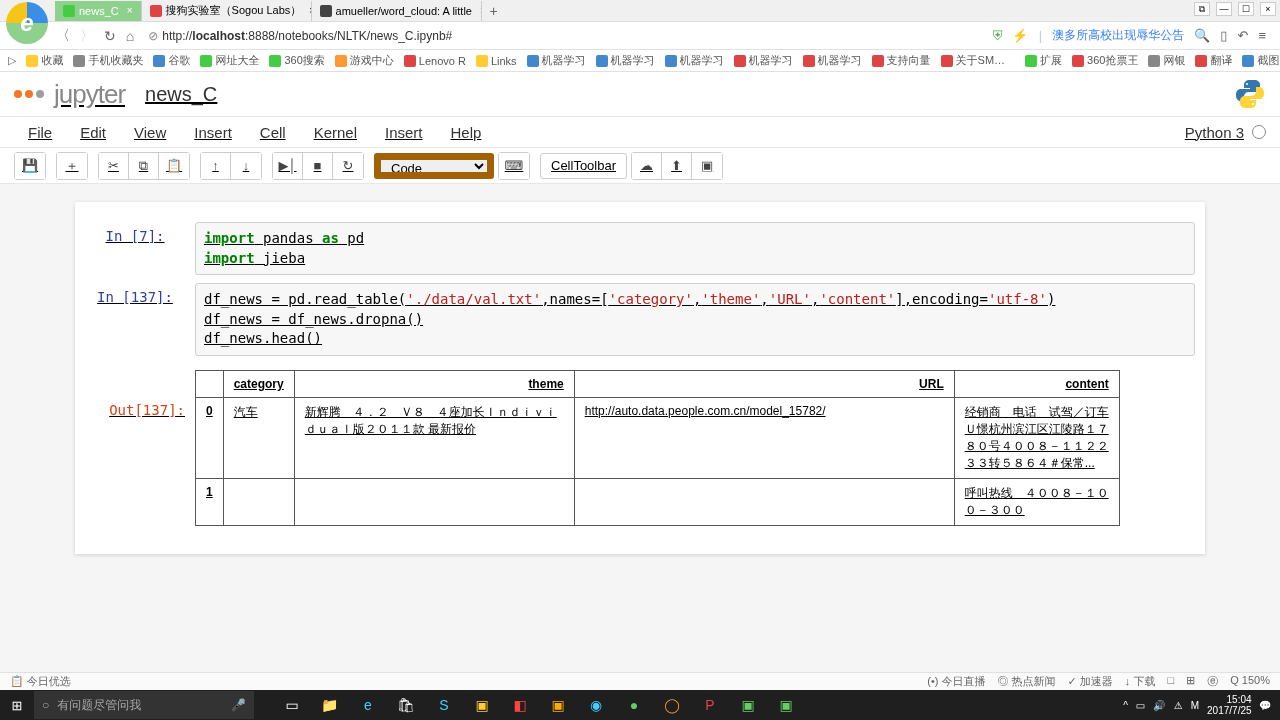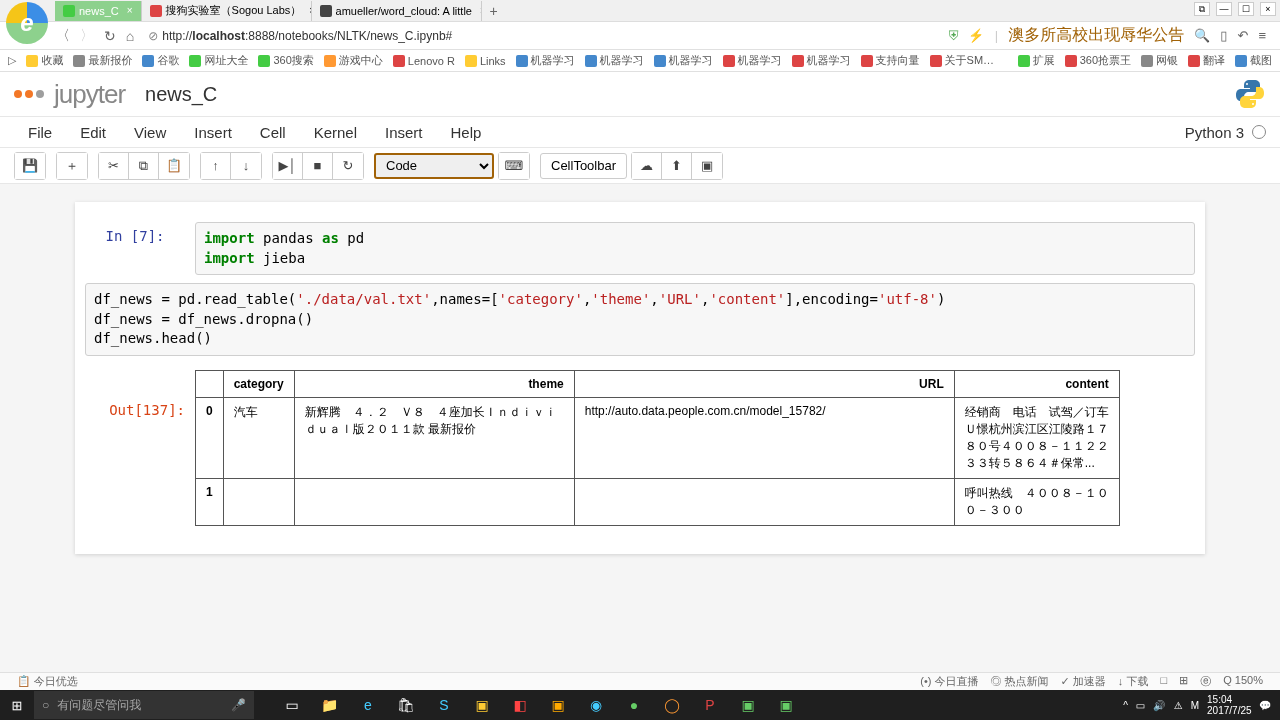--- a/index.html
+++ b/index.html
@@ -16,47 +16,47 @@
 .win-btn { width: 16px; height: 14px; border: 1px solid #ccc; font-size: 9px; display: flex; align-items: center; justify-content: center; background: #fff; }
 
 .browser-nav { height: 28px; display: flex; align-items: center; padding: 0 6px; gap: 8px; border-bottom: 1px solid #e0e0e0; }
 .browser-logo { width: 42px; height: 42px; position: absolute; left: 6px; top: 2px; border-radius: 50%; background: conic-gradient(#3b8ee6 0 90deg, #8dd18d 90deg 270deg, #f5c518 270deg); display: flex; align-items: center; justify-content: center; }
 .browser-logo::after { content: "e"; color: #fff; font-size: 24px; font-weight: bold; font-style: italic; }
 .nav-left { margin-left: 50px; display: flex; align-items: center; gap: 10px; color: #666; }
 .nav-icon { cursor: pointer; font-size: 14px; }
 .url-bar { flex: 1; display: flex; align-items: center; font-size: 12px; color: #333; padding: 0 6px; }
 .url-lock { color: #888; margin-right: 4px; }
 .nav-right { display: flex; align-items: center; gap: 10px; color: #666; padding-right: 8px; }
-.search-hint { color: #a16207; font-size: 16px; min-width: 120px; }
+.search-hint { color: #3b82f6; font-size: 12px; min-width: 120px; }
 
 .bookmarks { height: 22px; display: flex; align-items: center; padding: 0 8px; gap: 10px; font-size: 11px; color: #555; border-bottom: 1px solid #e0e0e0; overflow: hidden; }
 .bm-item { display: flex; align-items: center; gap: 3px; white-space: nowrap; }
 .bm-ico { width: 12px; height: 12px; background: #ddd; border-radius: 2px; }
 
 
-.jupyter { background: #fff; }
+.jupyter { background: #fff; text-decoration: underline; }
 .jheader { height: 44px; display: flex; align-items: center; padding: 6px 14px; }
 .jlogo { display: flex; align-items: center; gap: 4px; }
 .jlogo-dots { display: flex; gap: 3px; margin-right: 6px; }
 .jlogo-dot { width: 8px; height: 8px; border-radius: 50%; }
 .jlogo-text { font-size: 26px; color: #888; font-weight: normal; letter-spacing: -1px; }
 .notebook-name { font-size: 20px; margin-left: 20px; color: #333; }
 .checkpoint { font-size: 15px; color: #888; margin-left: 8px; }
 .kernel-logo { margin-left: auto; width: 32px; height: 32px; }
 
 .menubar { height: 32px; border-top: 1px solid #e7e7e7; border-bottom: 1px solid #e7e7e7; display: flex; align-items: center; padding: 0 14px; }
 .menu-item { padding: 6px 14px; font-size: 15px; color: #333; cursor: pointer; }
 .kernel-status { margin-left: auto; font-size: 15px; color: #333; display: flex; align-items: center; gap: 8px; }
 .kernel-ind { width: 14px; height: 14px; border: 1.5px solid #888; border-radius: 50%; }
 
 .toolbar { height: 36px; border-bottom: 1px solid #e7e7e7; display: flex; align-items: center; padding: 0 14px; gap: 4px; }
 .tool-grp { display: flex; border: 1px solid #ccc; border-radius: 3px; margin-right: 6px; }
 .tool-btn { width: 30px; height: 26px; display: flex; align-items: center; justify-content: center; font-size: 13px; color: #444; border-right: 1px solid #ccc; background: #fff; cursor: pointer; }
 .tool-btn:last-child { border-right: none; }
-.cell-type { height: 26px; border: 2px solid #a16207; border-radius: 3px; padding: 0 6px; font-size: 13px; min-width: 120px; }
+.cell-type { height: 26px; border: 7px solid #a16207; border-radius: 3px; padding: 0 6px; font-size: 13px; min-width: 120px; }
 .tool-label { height: 26px; border: 1px solid #ccc; border-radius: 3px; padding: 0 10px; display: flex; align-items: center; font-size: 13px; background: #fff; }
 
 
 .nb-container { background: #f5f5f5; height: calc(720px - 22px - 28px - 22px - 44px - 32px - 36px - 18px - 30px); overflow-y: auto; padding: 18px 0; }
 .nb-inner { background: #fff; margin: 0 auto; width: 1130px; box-shadow: 0 1px 4px rgba(0,0,0,0.15); padding: 20px 10px; }
 
 .cell { display: flex; margin-bottom: 8px; }
 .prompt { width: 110px; text-align: right; padding: 6px 10px 0 0; font-family: monospace; font-size: 14px; flex-shrink: 0; }
 .prompt-in { color: #303F9F; text-align: center; }
 .prompt-out { color: #D84315; margin-top: 32px; }
@@ -67,30 +67,30 @@
 
 .df-table { border-collapse: collapse; font-size: 12px; margin-top: 6px; }
 .df-table th, .df-table td { border: 1px solid #555; padding: 6px 10px; text-align: left; vertical-align: top; }
 .df-table th { font-weight: bold; text-align: right; }
 .df-table th:first-child, .df-table td:first-child { text-align: right; font-weight: bold; }
 .df-table thead th:first-child { border-top: 1px solid #555; }
 .col-theme { max-width: 280px; }
 .col-url { min-width: 380px; }
 .col-content { max-width: 165px; }
 
-.statusbar { position: absolute; bottom: 30px; left: 0; right: 0; height: 18px; background: #fafafa; border-top: 1px solid #e0e0e0; display: flex; align-items: center; font-size: 11px; color: #666; padding: 0 17px; }
+.statusbar { position: absolute; bottom: 30px; left: 0; right: 0; height: 18px; background: #fafafa; border-top: 1px solid #e0e0e0; display: flex; align-items: center; font-size: 11px; color: #666; padding: 0 10px; }
 .statusbar .sb-right { margin-left: auto; display: flex; gap: 12px; }
 
 .taskbar { position: absolute; bottom: 0; left: 0; right: 0; height: 30px; background: #1f1f1f; display: flex; align-items: center; }
 .task-start { width: 34px; height: 30px; display: flex; align-items: center; justify-content: center; color: #fff; }
 .task-search { flex: 0 0 220px; background: #333; height: 28px; display: flex; align-items: center; padding: 0 8px; color: #aaa; font-size: 12px; gap: 8px; }
 .task-icons { display: flex; gap: 2px; margin-left: 20px; }
 .task-ico { width: 36px; height: 30px; display: flex; align-items: center; justify-content: center; color: #fff; font-size: 14px; }
 .tray { margin-left: auto; display: flex; align-items: center; color: #fff; font-size: 10px; gap: 8px; padding-right: 8px; }
-.tray-time { text-align: left; line-height: 1.1; }
+.tray-time { text-align: right; line-height: 1.1; }
 
 .green-ico { background: #4c4; }
 .orange-ico { background: #f93; }
 .red-ico { background: #d44; }
 .blue-ico { background: #48c; }
 .yellow-ico { background: #fc3; }
 .gray-ico { background: #888; }
 .dark-ico { background: #444; }
 
 svg.python-logo { width: 32px; height: 32px; }
@@ -148,21 +148,21 @@
 </div>
 
 <div class="bookmarks">
   <span>▷</span>
   <span class="bm-item">
       <span class="bm-ico yellow-ico"></span>
       <span>收藏</span>
     </span>
   <span class="bm-item">
       <span class="bm-ico gray-ico"></span>
-      <span>最新报价</span>
+      <span>手机收藏夹</span>
     </span>
   <span class="bm-item">
       <span class="bm-ico blue-ico"></span>
       <span>谷歌</span>
     </span>
   <span class="bm-item">
       <span class="bm-ico green-ico"></span>
       <span>网址大全</span>
     </span>
   <span class="bm-item">
@@ -305,20 +305,21 @@
 
       <div class="cell">
         <div class="prompt prompt-in">In [7]:</div>
         <div class="cell-body">
             <div class="code-input" id="code0"><span class="kw">import</span> pandas <span class="kw">as</span> pd
 <span class="kw">import</span> jieba</div>
           </div>
       </div>
 
       <div class="cell">
+        <div class="prompt prompt-in">In [137]:</div>
         <div class="cell-body">
             <div class="code-input" id="code1">df_news = pd.read_table(<span class="str">'./data/val.txt'</span>,names=[<span class="str">'category'</span>,<span class="str">'theme'</span>,<span class="str">'URL'</span>,<span class="str">'content'</span>],encoding=<span class="str">'utf-8'</span>)
 df_news = df_news.dropna()
 df_news.head()</div>
           </div>
       </div>
 
       <div class="cell">
         <div class="prompt prompt-out">Out[137]:</div>
         <div class="cell-body">

